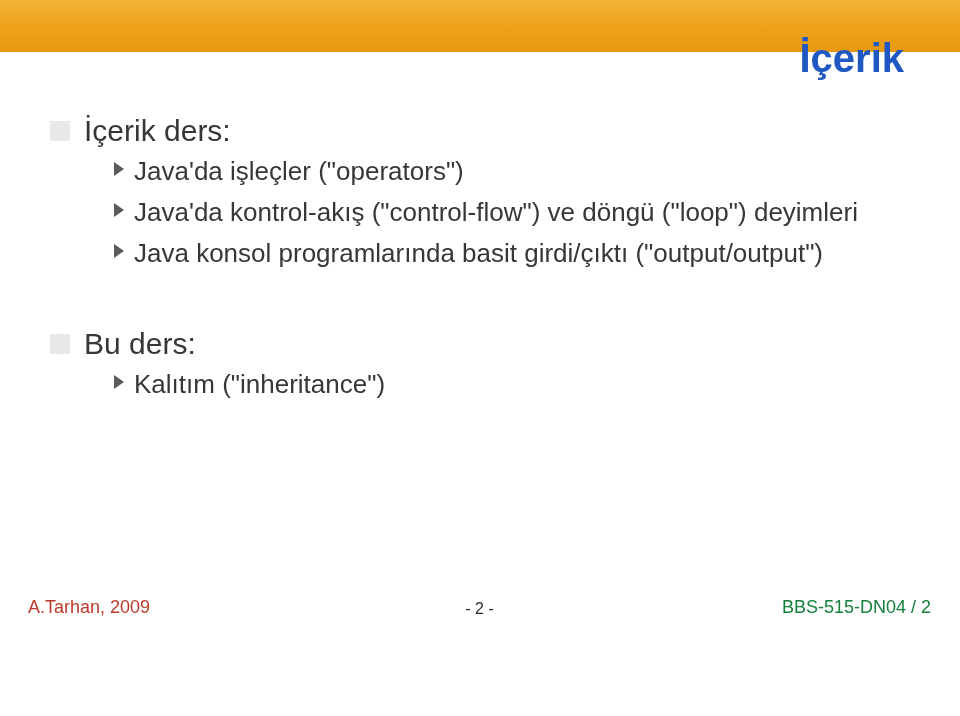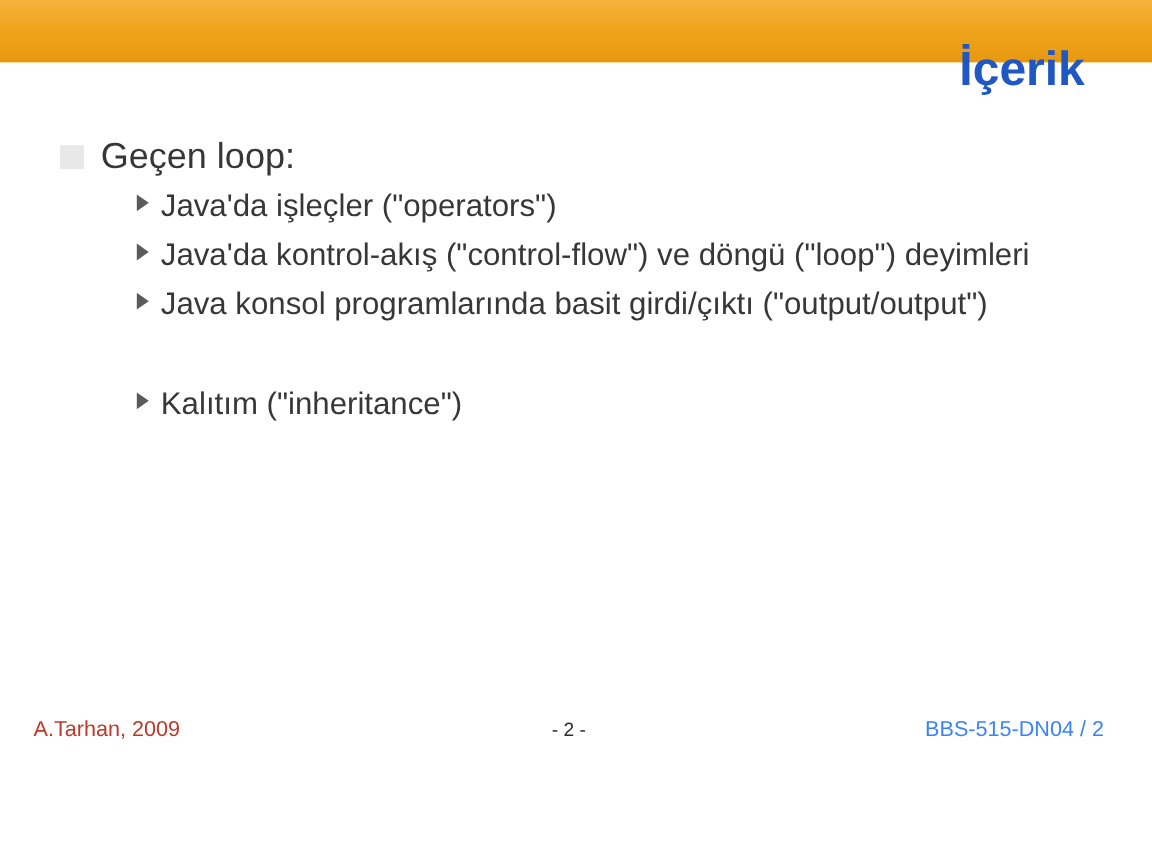--- a/index.html
+++ b/index.html
@@ -78,21 +78,21 @@
     color: #373737;
     font-size: 26px;
     line-height: 1.35;
   }
   .gap {
     height: 36px;
   }
   .footer {
     position: absolute;
     left: 0;
-    right: 12px;
+    right: 1px;
     bottom: 18px;
     height: 28px;
   }
   .footer-left {
     position: absolute;
     left: 28px;
     bottom: 0;
     color: #bb3a2b;
     font-family: "Comic Sans MS", "Comic Sans", cursive, sans-serif;
     font-size: 18px;
@@ -102,56 +102,60 @@
     left: 50%;
     transform: translateX(-50%);
     bottom: 0;
     color: #2b2b2b;
     font-size: 16px;
   }
   .footer-right {
     position: absolute;
     right: 28px;
     bottom: 0;
-    color: #3b82f6;
+    color: #15803d;
     font-family: "Comic Sans MS", "Comic Sans", cursive, sans-serif;
     font-size: 18px;
   }
 </style>
 </head>
 <body>
 
 <div class="slide">
 
   <div class="top-bar"></div>
 
   <div class="title">İçerik</div>
 
   <div class="content">
 
     <div class="h1">
       <span class="sq"></span>
-      <span class="h1-text">Geçen loop:</span>
+      <span class="h1-text">İçerik ders:</span>
     </div>
 
     <div class="sub">
       <span class="arrow"></span>
       <span class="sub-text">Java'da işleçler ("operators")</span>
     </div>
     <div class="sub">
       <span class="arrow"></span>
       <span class="sub-text">Java'da kontrol-akış ("control-flow") ve döngü ("loop") deyimleri</span>
     </div>
     <div class="sub">
       <span class="arrow"></span>
       <span class="sub-text">Java konsol programlarında basit girdi/çıktı ("output/output")</span>
     </div>
 
     <div class="gap"></div>
 
+    <div class="h1">
+      <span class="sq"></span>
+      <span class="h1-text">Bu ders:</span>
+    </div>
 
     <div class="sub">
       <span class="arrow"></span>
       <span class="sub-text">Kalıtım ("inheritance")</span>
     </div>
 
   </div>
 
   <div class="footer">
     <div class="footer-left">A.Tarhan, 2009</div>

